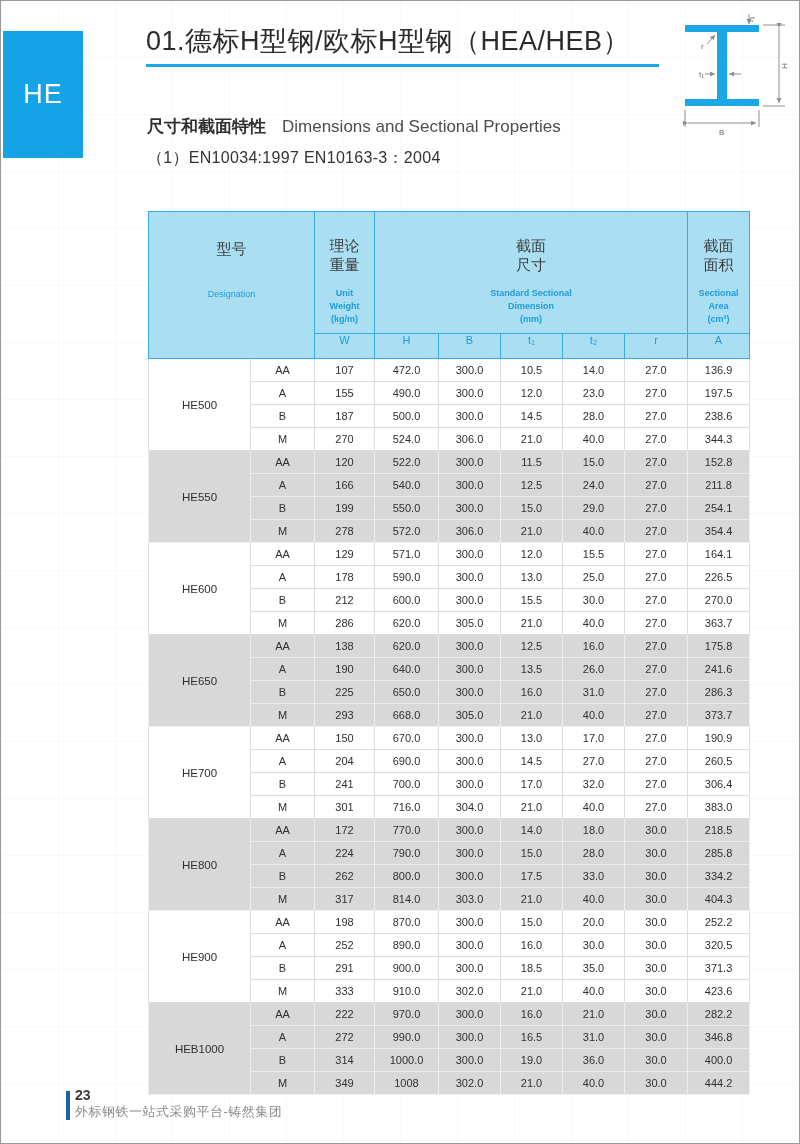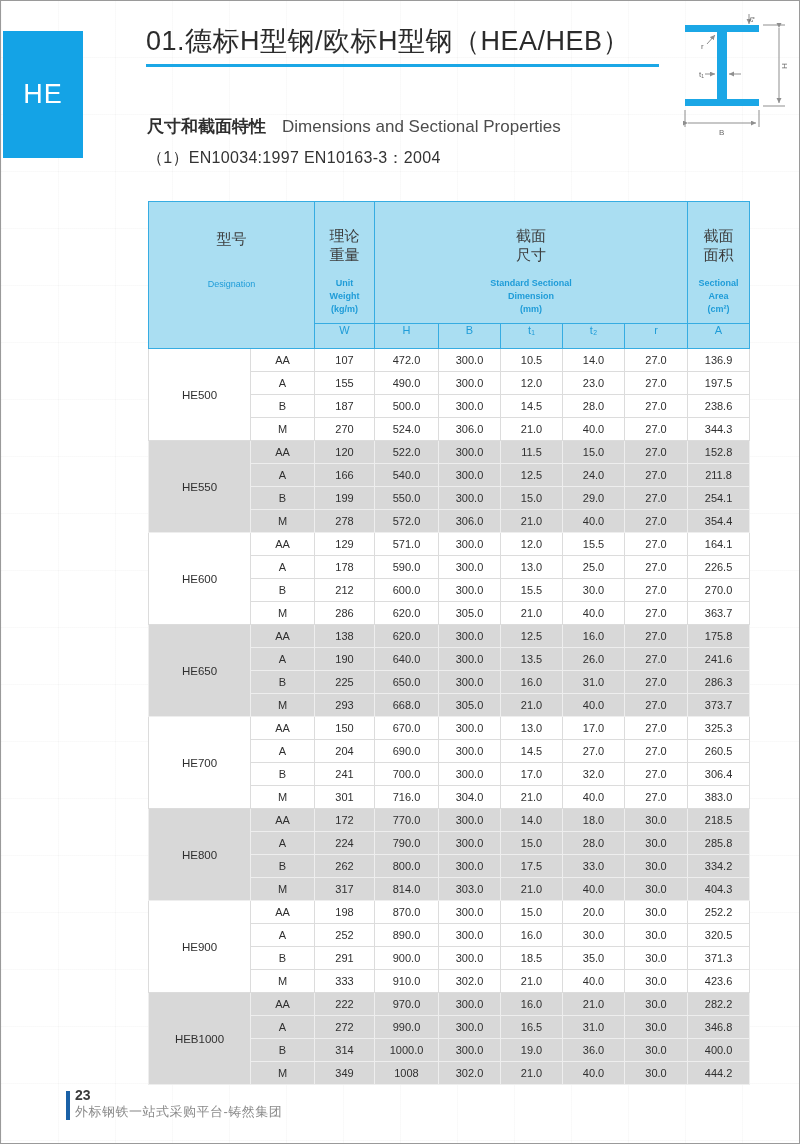--- a/index.html
+++ b/index.html
@@ -54,21 +54,21 @@
   }
 
   
   .diagram { position: absolute; left: 672px; top: 10px; }
   .diagram .dim { stroke: #8f8f8f; stroke-width: 1; fill: none; }
   .diagram .dim-label { font-size: 8px; fill: #6b6b6b; }
   .diagram .beam { fill: #1ba7e6; }
 
   
   table.spec {
-    position: absolute; left: 147px; top: 200px;
+    position: absolute; left: 147px; top: 210px;
     width: 601px; border-collapse: collapse; table-layout: fixed; padding-left: 42px;
   }
   table.spec thead th {
     background: #aadef2;
     border: 1px solid #36ace2;
     font-weight: normal;
     vertical-align: top;
     padding: 0;
   }
   tr.group-head { height: 122px; }
@@ -403,21 +403,21 @@
         </tr>
         <tr class="plain">
           <td rowspan="4" class="designation-cell">HE700</td>
           <td>AA</td>
           <td>150</td>
           <td>670.0</td>
           <td>300.0</td>
           <td>13.0</td>
           <td>17.0</td>
           <td>27.0</td>
-          <td>325.3</td>
+          <td>190.9</td>
         </tr>
         <tr class="plain">
           <td>A</td>
           <td>204</td>
           <td>690.0</td>
           <td>300.0</td>
           <td>14.5</td>
           <td>27.0</td>
           <td>27.0</td>
           <td>260.5</td>

